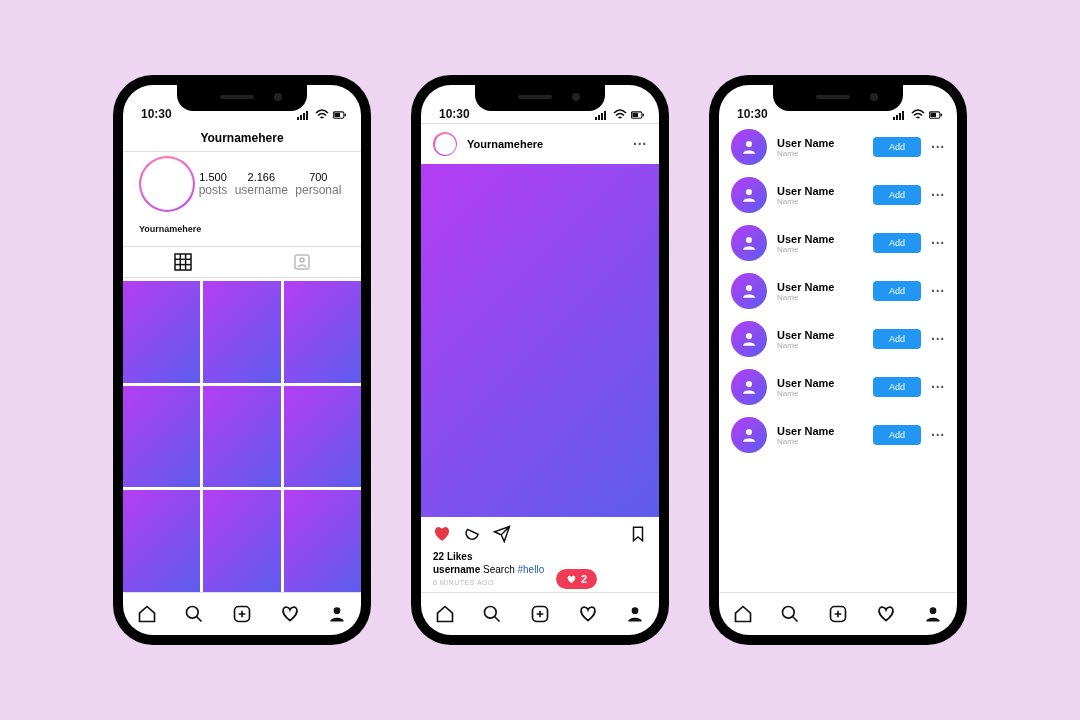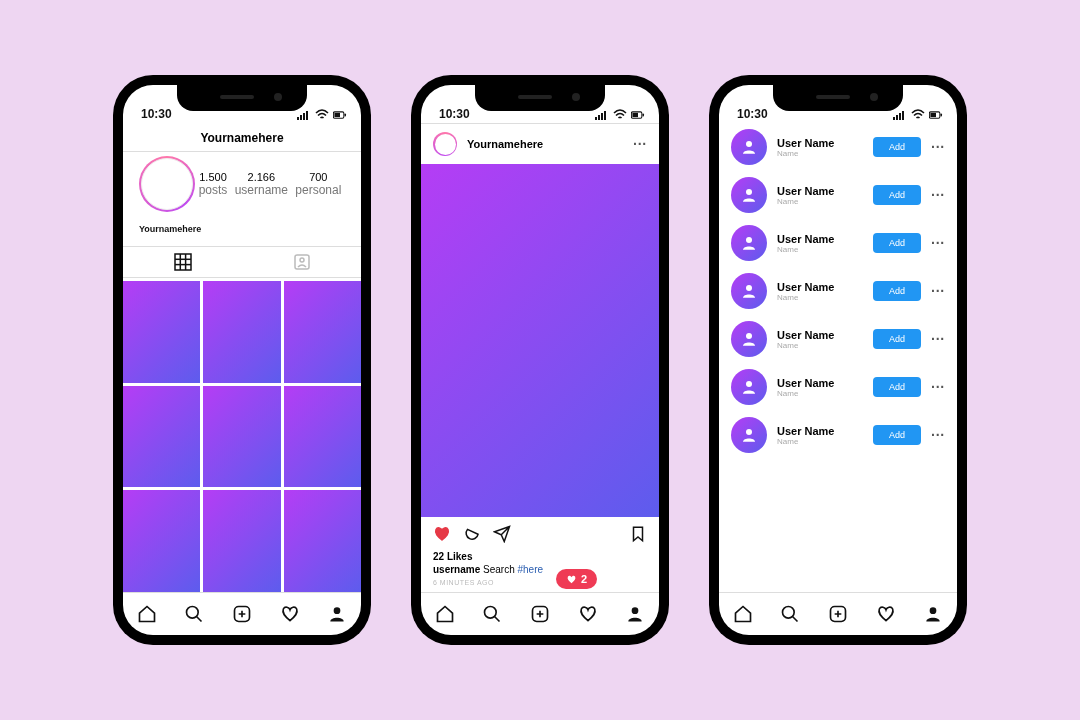--- a/index.html
+++ b/index.html
@@ -215,21 +215,21 @@
             </svg>
         <svg viewBox="0 0 24 24">
               <path d="M22 2 L2 9 L11 13 L15 22 Z M11 13 L22 2"></path>
             </svg>
         <div class="spacer"></div>
         <svg viewBox="0 0 24 24">
               <path d="M6 3 H18 V21 L12 16 L6 21 Z"></path>
             </svg>
       </div>
       <div class="likes">22 Likes</div>
-      <div class="cap"><span class="u">username</span><span> Search </span><span class="hash">#here</span></div>
+      <div class="cap"><span class="u">username</span><span> Search </span><span class="hash">#hello</span></div>
       <div class="time">6 MINUTES AGO</div>
     </div>
     <div class="notif">
       <svg viewBox="0 0 24 24">
             <path d="M12 20 C6 15 2 11 4 6 C6 2 11 4 12 7 C13 4 18 2 20 6 C22 11 18 15 12 20 Z"></path>
           </svg>
       <span>2</span>
     </div>
     <div class="tabbar">
       <svg viewBox="0 0 24 24">

